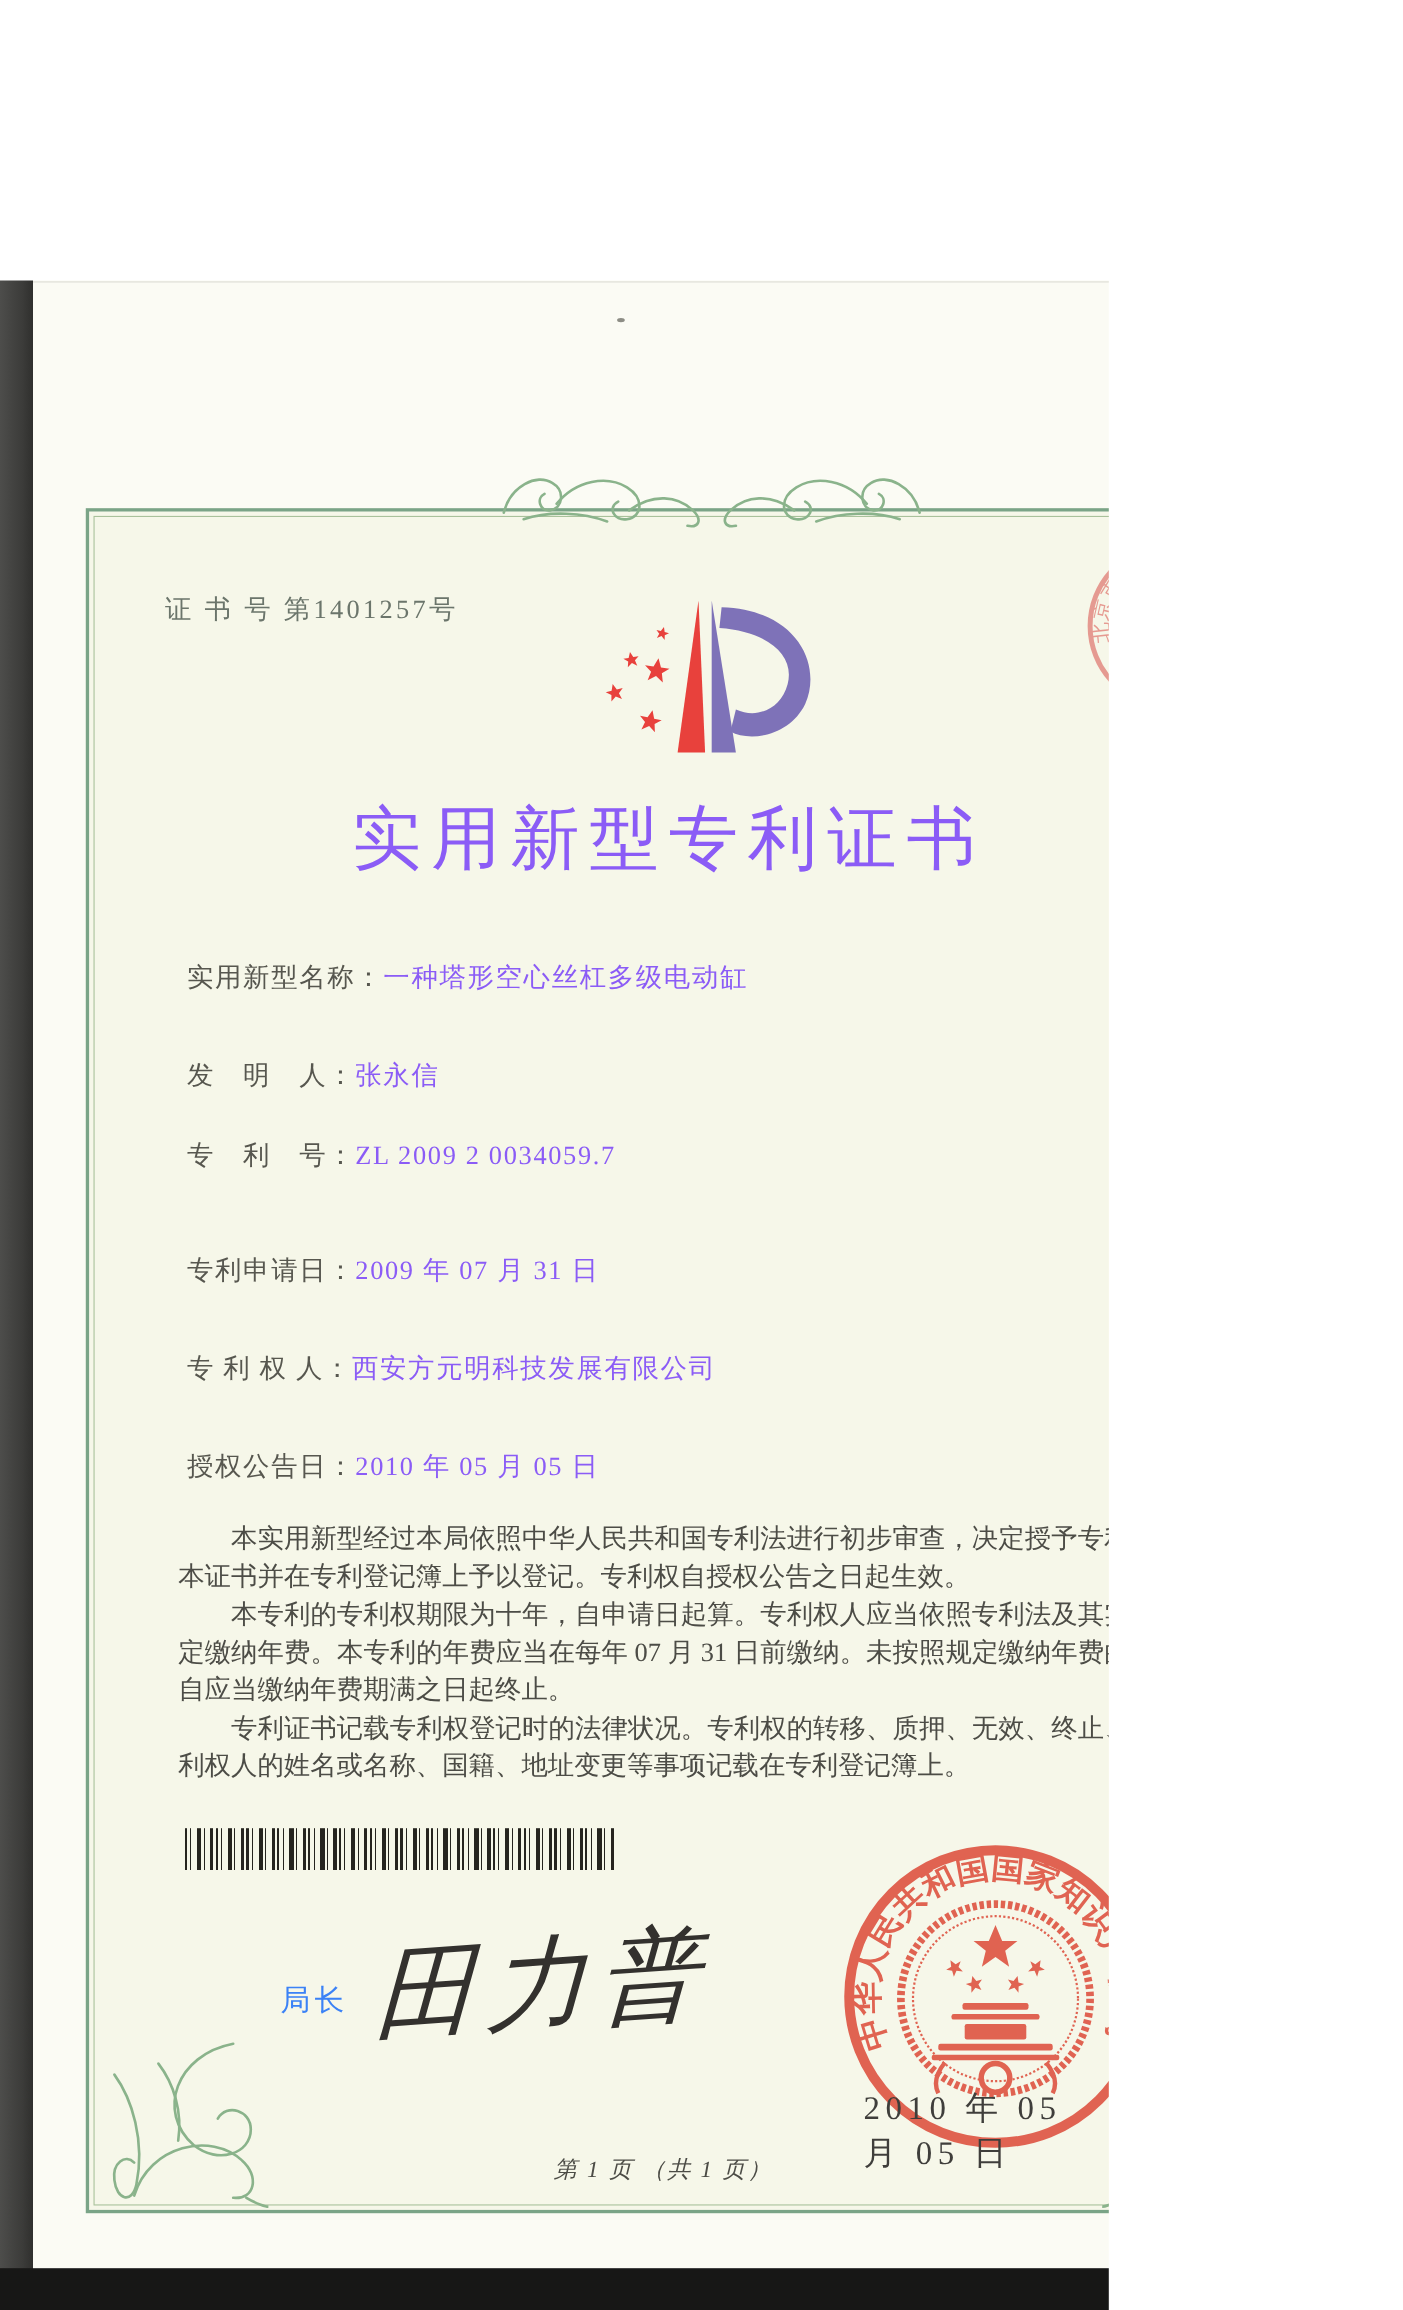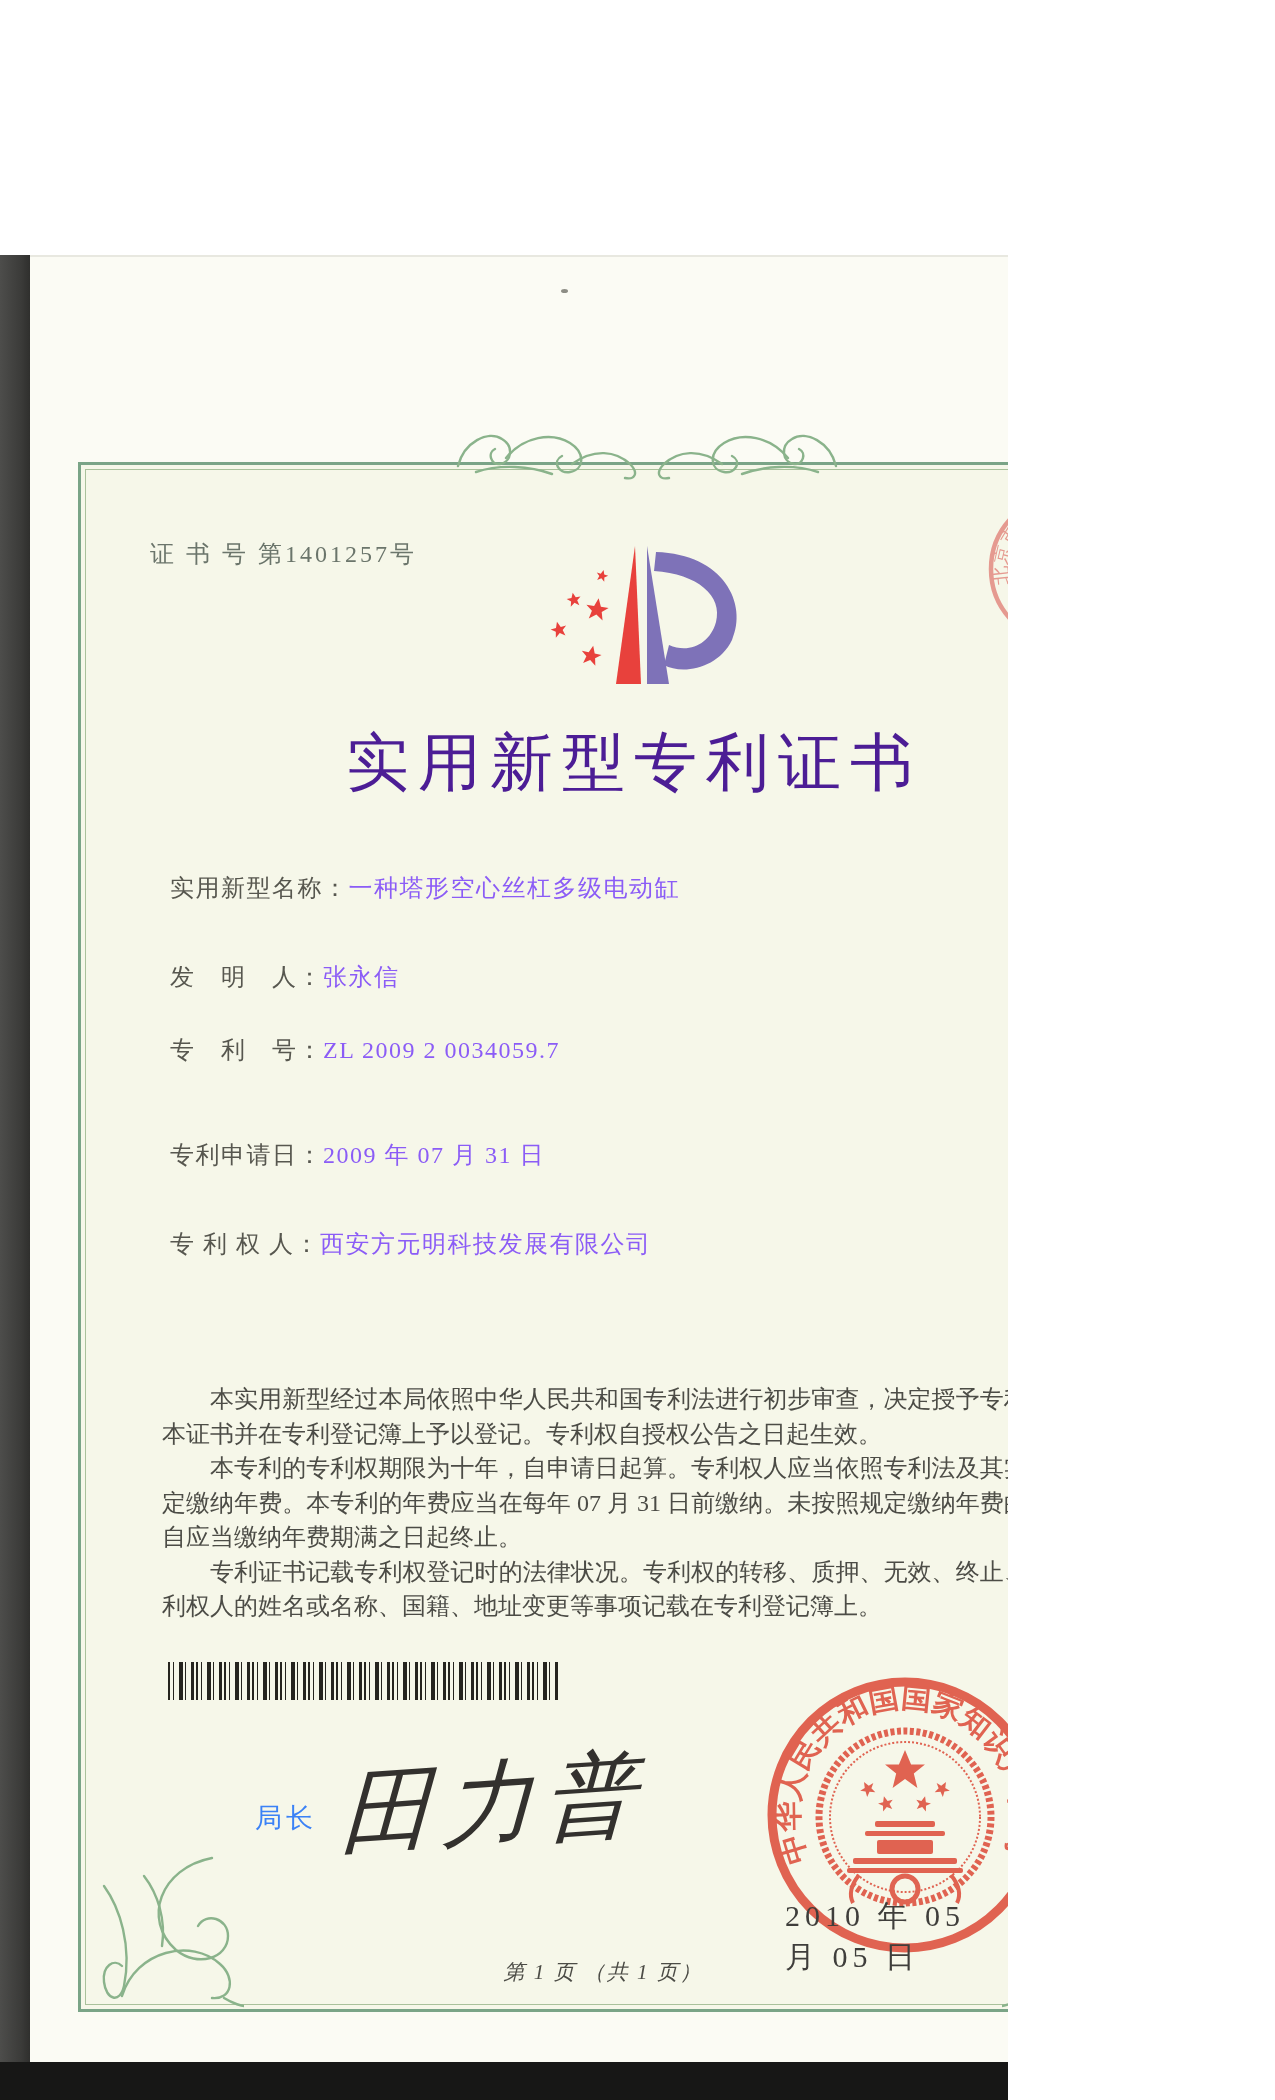--- a/index.html
+++ b/index.html
@@ -19,21 +19,21 @@
   
   .frame{left:78px;top:462px;width:1084px;height:1544px;border:3px solid #7aa487;
          background:#f6f7e9;}
   .frame-inner{position:absolute;left:4px;top:4px;right:4px;bottom:4px;border:1px solid #a9c19b;}
 
   .orn{stroke:#8ab38b;fill:none;stroke-width:2.4;stroke-linecap:round;}
 
   
   .cert-no{left:150px;top:538px;font-size:24px;letter-spacing:3px;color:#6b756b;}
   .doc-title{left:78px;top:720px;width:1060px;text-align:center;font-size:63px;
-             letter-spacing:9px;color:#4c1d95;margin-left:26px;}
+             letter-spacing:9px;color:#8b5cf6;}
 
   
   .field{left:170px;width:900px;font-size:24px;color:#57574f;letter-spacing:1.5px;white-space:nowrap;}
   .fvalue{color:#8b5cf6;}
 
   
   .body-text{left:162px;top:1382px;width:962px;font-size:24px;line-height:34.5px;
              color:#4c4c46;text-align:justify;}
   .body-text p{margin:0;text-indent:2em;}
 
@@ -150,20 +150,23 @@
     <span>发　明　人：</span><span class="fvalue">张永信</span>
   </div>
   <div class="abs field" style="top:1034px;">
     <span>专　利　号：</span><span class="fvalue">ZL 2009 2 0034059.7</span>
   </div>
   <div class="abs field" style="top:1139px;">
     <span>专利申请日：</span><span class="fvalue">2009 年 07 月 31 日</span>
   </div>
   <div class="abs field" style="top:1228px;">
     <span>专 利 权 人：</span><span class="fvalue">西安方元明科技发展有限公司</span>
+  </div>
+  <div class="abs field" style="top:1317px;">
+    <span>授权公告日：</span><span class="fvalue">2010 年 05 月 05 日</span>
   </div>
 
   <div class="abs body-text">
     <p>本实用新型经过本局依照中华人民共和国专利法进行初步审查，决定授予专利权、颁发本证书并在专利登记簿上予以登记。专利权自授权公告之日起生效。</p>
     <p>本专利的专利权期限为十年，自申请日起算。专利权人应当依照专利法及其实施细则规定缴纳年费。本专利的年费应当在每年 07 月 31 日前缴纳。未按照规定缴纳年费的、专利权自应当缴纳年费期满之日起终止。</p>
     <p>专利证书记载专利权登记时的法律状况。专利权的转移、质押、无效、终止、恢复和专利权人的姓名或名称、国籍、地址变更等事项记载在专利登记簿上。</p>
   </div>
 
   <div class="abs barcode"></div>
 

